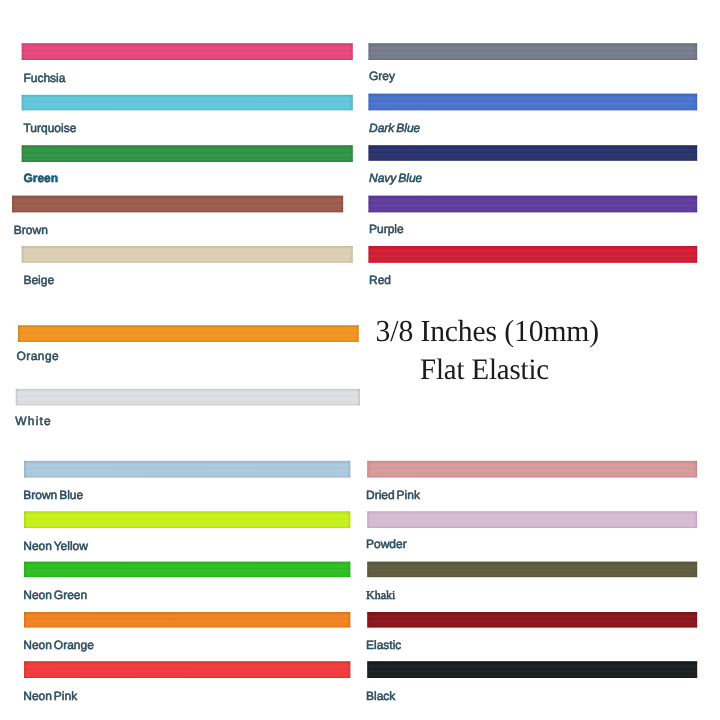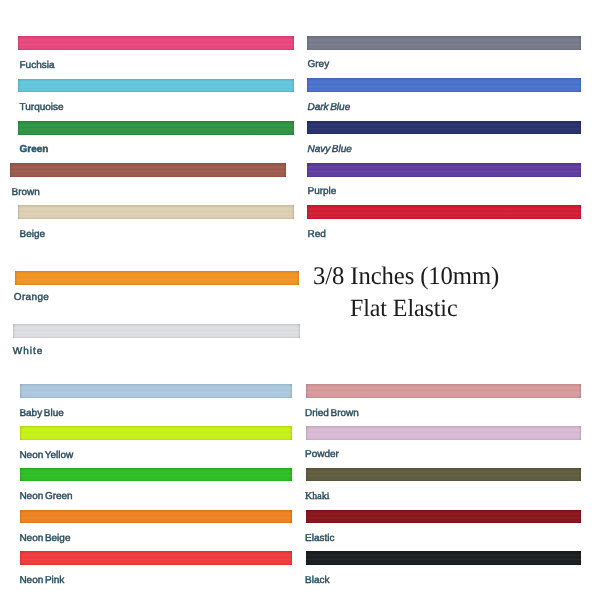--- a/index.html
+++ b/index.html
@@ -102,43 +102,43 @@
       </div>
       <div class="swatch" style="left:13px;top:324.4px;width:286.7px;height:13.6px;">
         <span class="lbl" style="left:-0.3px;top:-24.5px;letter-spacing:1.0px;">White</span>
         <span class="bar" style="width: 286.7px; height: 13.6px; background: rgb(222, 223, 226);"></span>
       </div>
     </div>
   </div>
   <div class="section">
     <div class="column">
       <div class="swatch" style="left:19.7px;top:384.2px;width:272.6px;height:13.7px;">
-        <span class="lbl" style="left:-0.3px;top:-22.5px;">Baby Blue</span>
+        <span class="lbl" style="left:-0.3px;top:-22.5px;">Brown Blue</span>
         <span class="bar" style="width: 272.6px; height: 13.7px; background: rgb(172, 201, 222);"></span>
       </div>
       <div class="swatch" style="left:19.7px;top:426.0px;width:272.6px;height:13.7px;">
         <span class="lbl" style="left:-0.3px;top:-22.5px;">Neon Yellow</span>
         <span class="bar" style="width: 272.6px; height: 13.7px; background: rgb(199, 242, 24);"></span>
       </div>
       <div class="swatch" style="left:19.7px;top:467.8px;width:272.6px;height:13.7px;">
         <span class="lbl" style="left:-0.3px;top:-22.5px;">Neon Green</span>
         <span class="bar" style="width: 272.6px; height: 13.7px; background: rgb(44, 190, 35);"></span>
       </div>
       <div class="swatch" style="left:19.7px;top:509.6px;width:272.6px;height:13.7px;">
-        <span class="lbl" style="left:-0.3px;top:-22.5px;">Neon Beige</span>
+        <span class="lbl" style="left:-0.3px;top:-22.5px;">Neon Orange</span>
         <span class="bar" style="width: 272.6px; height: 13.7px; background: rgb(240, 130, 32);"></span>
       </div>
       <div class="swatch" style="left:19.7px;top:551.4px;width:272.6px;height:13.7px;">
         <span class="lbl" style="left:-0.3px;top:-22.5px;text-align:right;">Neon Pink</span>
         <span class="bar" style="width: 272.6px; height: 13.7px; background: rgb(242, 58, 59);"></span>
       </div>
     </div>
     <div class="column">
       <div class="swatch" style="left:305.8px;top:384.1px;width:275.5px;height:13.7px;">
-        <span class="lbl" style="left:-0.8px;top:-22.5px;">Dried Brown</span>
+        <span class="lbl" style="left:-0.8px;top:-22.5px;">Dried Pink</span>
         <span class="bar" style="width: 275.5px; height: 13.7px; background: rgb(215, 154, 156);"></span>
       </div>
       <div class="swatch" style="left:305.8px;top:425.9px;width:275.5px;height:13.7px;">
         <span class="lbl" style="left:-0.8px;top:-22.5px;">Powder</span>
         <span class="bar" style="width: 275.5px; height: 13.7px; background: rgb(217, 187, 212);"></span>
       </div>
       <div class="swatch" style="left:305.8px;top:467.7px;width:275.5px;height:13.7px;font-family:Liberation Serif, serif;">
         <span class="lbl" style="left:-0.8px;top:-22.5px;">Khaki</span>
         <span class="bar" style="width: 275.5px; height: 13.7px; background: rgb(95, 91, 62);"></span>
       </div>

